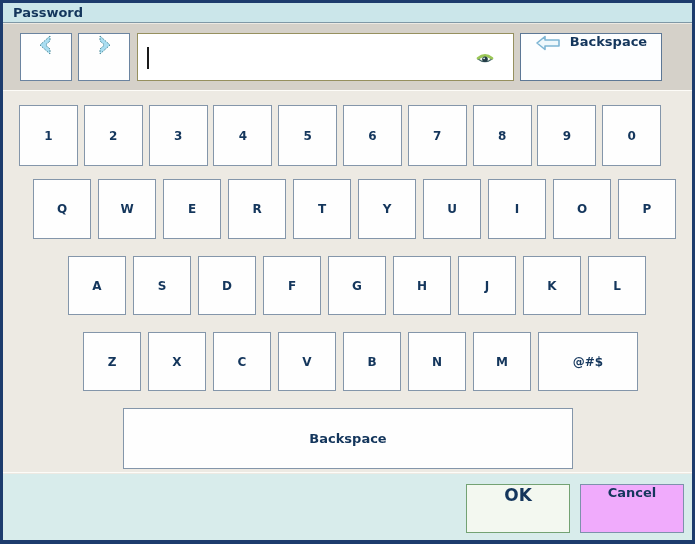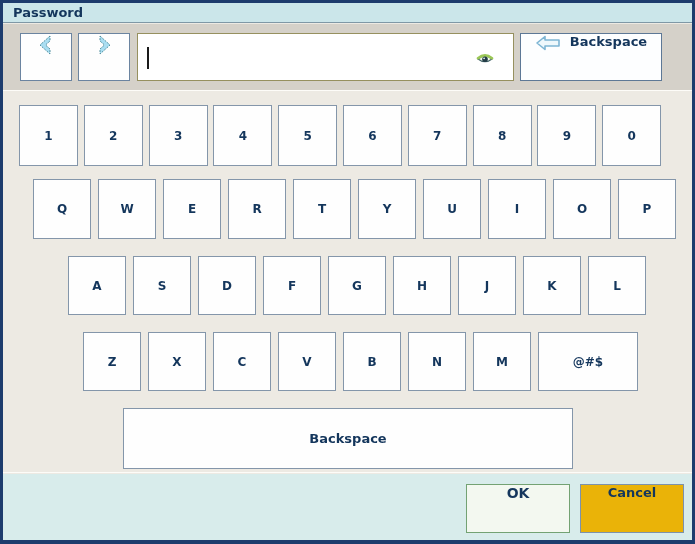--- a/index.html
+++ b/index.html
@@ -44,25 +44,25 @@
   .key{
     position:absolute;background:#fefefe;border:1px solid #8496aa;
     color:#14365c;font-weight:bold;font-size:12px;
     display:flex;align-items:center;justify-content:center;cursor:pointer;
     font-family:"DejaVu Sans","Liberation Sans",sans-serif;
   }
   .caps{left:19px;top:408px;width:98px;height:61px;font-size:13px;}
   .space{left:123px;top:408px;width:450px;height:61px;font-size:13px;}
   .ok-btn{
     position:absolute;left:466px;top:484px;width:104px;height:49px;
-    background:#f3f8f0;border:1px solid #73a273;font-size:14px;
+    background:#f3f8f0;border:1px solid #73a273;font-size:17px;
   }
   .cancel-btn{
     position:absolute;left:580px;top:484px;width:104px;height:49px;
-    background:#eab308;border:1px solid #7d92ab;font-size:13px;
+    background:#f0abfc;border:1px solid #7d92ab;font-size:13px;
   }
 </style>
 </head>
 <body>
 
 <div class="window">
 
   <div class="titlebar">
     <span>Password</span>
   </div>

